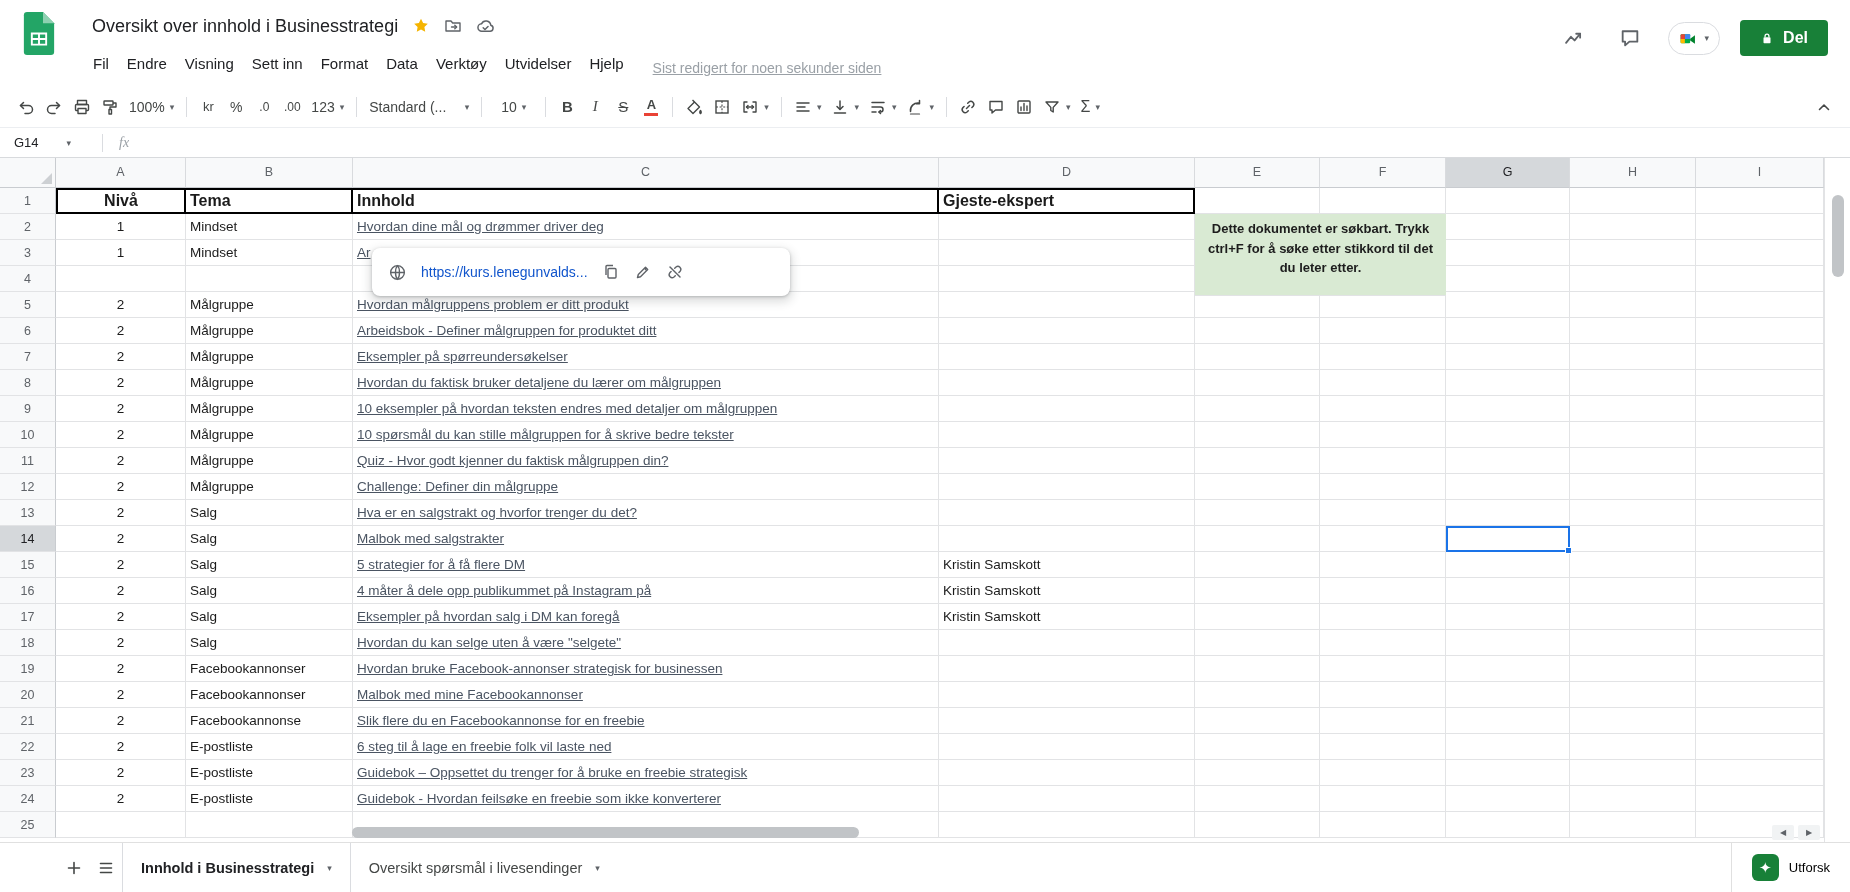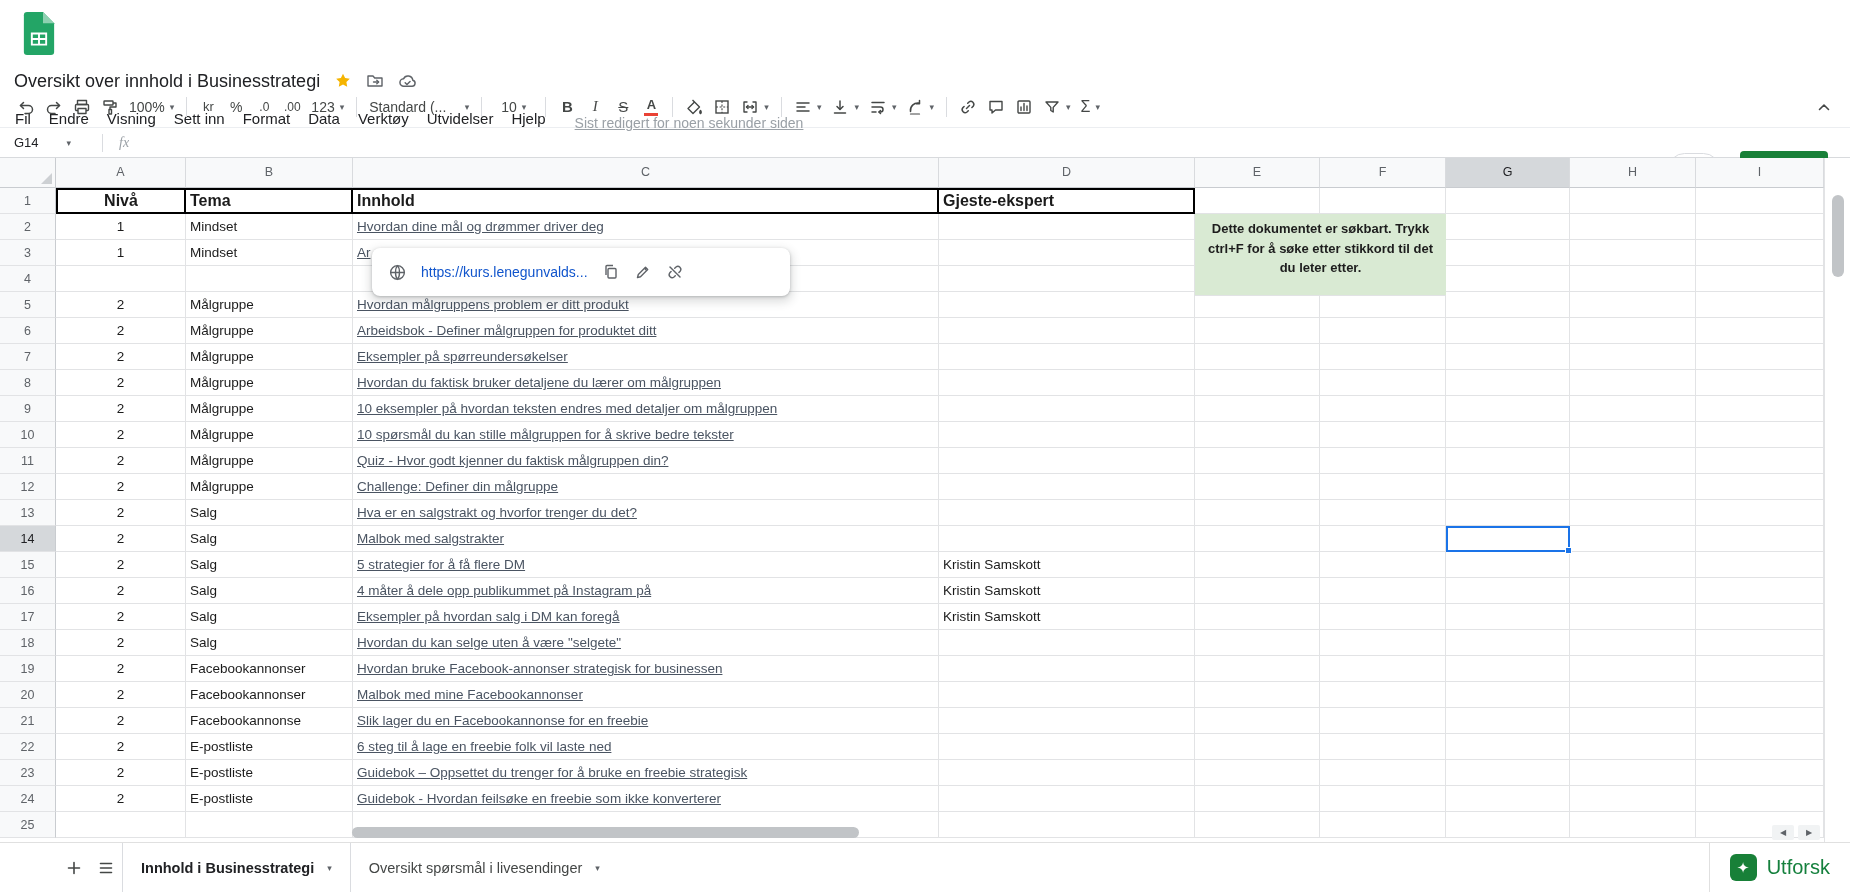--- a/index.html
+++ b/index.html
@@ -1,21 +1,21 @@
 <!DOCTYPE html>
 <html><head>
 <meta charset="utf-8">
 <style>
   * { box-sizing: border-box; margin: 0; padding: 0; }
   html,body { width:1850px; height:892px; overflow:hidden; }
   body { font-family:"Liberation Sans", sans-serif; background:#fff; color:#202124; }
   .app { position:relative; width:1850px; height:892px; overflow:hidden; background:#fff; }
 
   
-  .topbar { height:86px; display:flex; align-items:flex-start;flex-direction:column; }
+  .topbar { height:86px; display:flex; align-items:flex-start; }
   .logo-wrap { width:78px; display:flex; justify-content:center; padding-top:12px; flex-shrink:0; }
   .title-block { flex:1; min-width:0; padding-top:10px; }
   .title-row { display:flex; align-items:center; gap:14px; height:32px; padding-left:14px; }
   .doc-title { font-size:18px; color:#202124; white-space:nowrap; }
   .title-row .mini { color:#5f6368; display:flex; align-items:center; }
   .menu-row { display:flex; align-items:flex-end; height:34px; padding-left:6px; }
   .menu-item { font-size:15px; color:#202124; padding:4px 9px; border-radius:4px; cursor:default; }
   .last-edited { font-size:14px; color:#9aa0a6; text-decoration:underline; margin-left:20px; white-space:nowrap; }
   .top-actions { margin-left:auto; display:flex; align-items:center; gap:20px; padding-right:22px; padding-top:20px; }
   .icon-btn { color:#5f6368; display:flex; align-items:center; justify-content:center; width:36px; height:36px; border-radius:50%; }
@@ -90,21 +90,21 @@
   
   .tabbar { position:absolute; left:0; right:0; bottom:0; height:50px; background:#fff; border-top:1px solid #e0e0e0;
             display:flex; align-items:center; padding-left:58px; }
   .tabbar .icon-btn { width:32px; height:32px; }
   .sheet-tab { height:100%; display:flex; align-items:center; gap:10px; padding:0 18px; font-size:14.5px; color:#444746; }
   .sheet-tab.active { font-weight:700; color:#202124; border-left:1px solid #dadce0; border-right:1px solid #dadce0; background:#fff; }
   .explore { margin-left:auto; display:flex; align-items:center; gap:10px; padding:0 20px; height:100%;
              border-left:1px solid #e0e0e0; }
   .explore .exp-icon { width:27px; height:27px; background:#188038; border-radius:6px; color:#fff; display:flex;
              align-items:center; justify-content:center; font-family:"DejaVu Sans", sans-serif; font-size:15px; }
-  .explore .exp-label { color:#15803d; font-size:20px;text-align:center; }
+  .explore .exp-label { color:#000000; font-size:13px;text-align:center; }
 </style>
 </head>
 <body>
 
 <div class="app">
 
   <header class="topbar">
     <div class="logo-wrap">
       <svg class="ic" width="32" height="43" viewBox="0 0 40 54">
         <path d="M25 0H5a4 4 0 0 0-4 4v46a4 4 0 0 0 4 4h30a4 4 0 0 0 4-4V14z" fill="#23a566"></path>
@@ -593,21 +593,21 @@
     <div class="cell w-e" data-col="e"></div>
     <div class="cell w-f" data-col="f"></div>
     <div class="cell w-g" data-col="g"></div>
     <div class="cell w-h" data-col="h"></div>
     <div class="cell w-i" data-col="i"></div>
   </div>
         <div class="grid-row">
     <div class="rh">21</div>
     <div class="cell w-a center" data-col="a">2</div>
     <div class="cell w-b" data-col="b">Facebookannonse</div>
-    <div class="cell w-c cell-link" data-col="c">Slik lager du en Facebookannonse for en freebie</div>
+    <div class="cell w-c cell-link" data-col="c">Slik flere du en Facebookannonse for en freebie</div>
     <div class="cell w-d" data-col="d"></div>
     <div class="cell w-e" data-col="e"></div>
     <div class="cell w-f" data-col="f"></div>
     <div class="cell w-g" data-col="g"></div>
     <div class="cell w-h" data-col="h"></div>
     <div class="cell w-i" data-col="i"></div>
   </div>
         <div class="grid-row">
     <div class="rh">22</div>
     <div class="cell w-a center" data-col="a">2</div>

